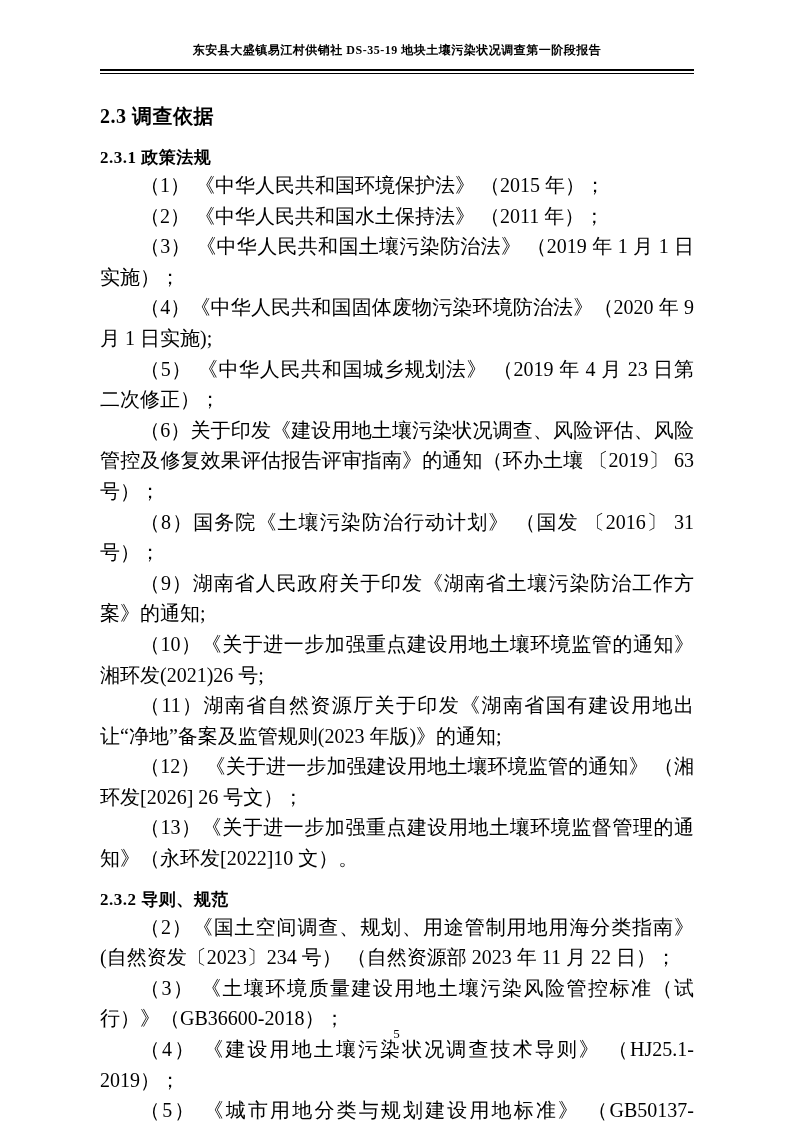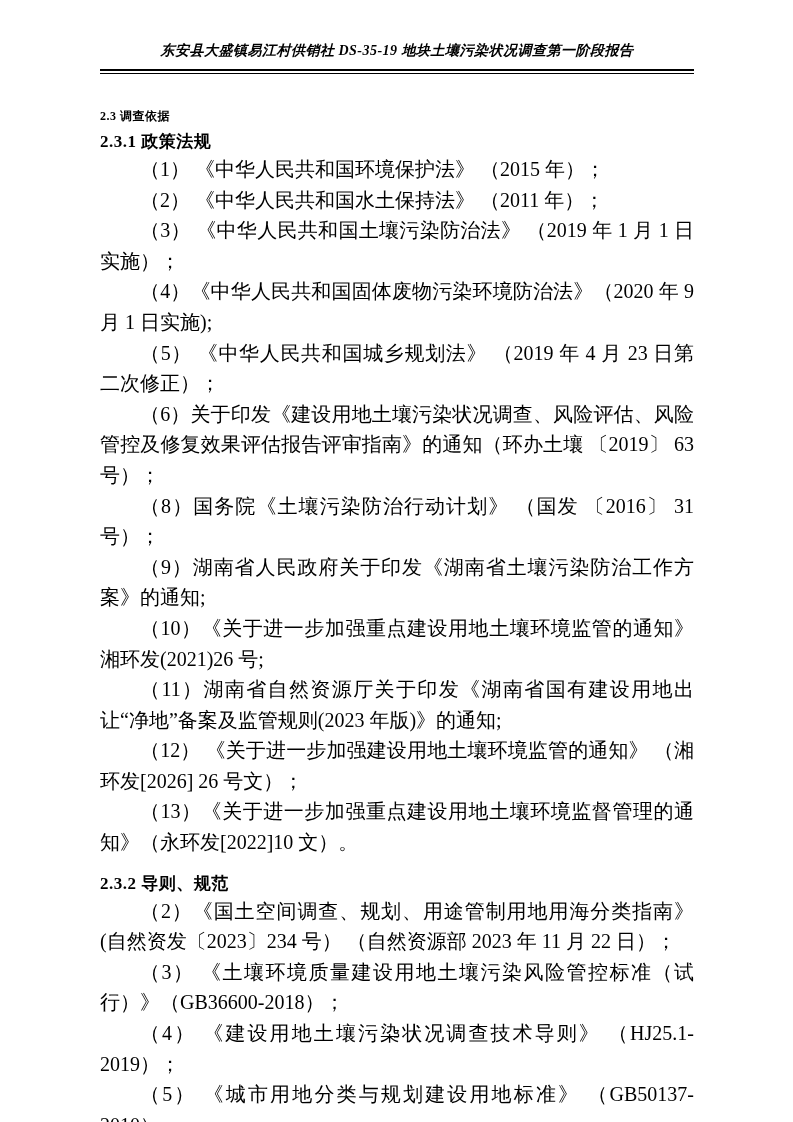--- a/index.html
+++ b/index.html
@@ -10,42 +10,41 @@
     background:#ffffff;
     box-sizing:border-box;
     padding:42px 99px 0 100px;
     font-family:"Liberation Serif","DejaVu Serif",serif;
     color:#000000;
     overflow:hidden;
   }
   .header-text {
     text-align:center;
     font-weight:bold;
-    font-size:14px;
+    font-size:12px;
     line-height:17px;
     letter-spacing:0.5px;
-    font-style:italic;
   }
   .header-rule {
     margin-top:10px;
     border-top:2.5px solid #000000;
     border-bottom:1px solid #000000;
     height:2px;
   }
   h1.sec-heading {
-    font-size:12px;
+    font-size:20px;
     font-weight:bold;
     margin:28px 0 0 0;
     line-height:28px;
     letter-spacing:0.5px;
   }
   h2.sub-heading {
     font-size:17px;
     font-weight:bold;
-    margin:0 0 0 0;
+    margin:16px 0 0 0;
     line-height:24px;
     letter-spacing:0.5px;
   }
   h2.sub-heading.second { margin-top:14px; }
   .items { margin-top:0; }
   p.item {
     font-size:20px;
     line-height:30.6px;
     margin:0;
     text-align:justify;

